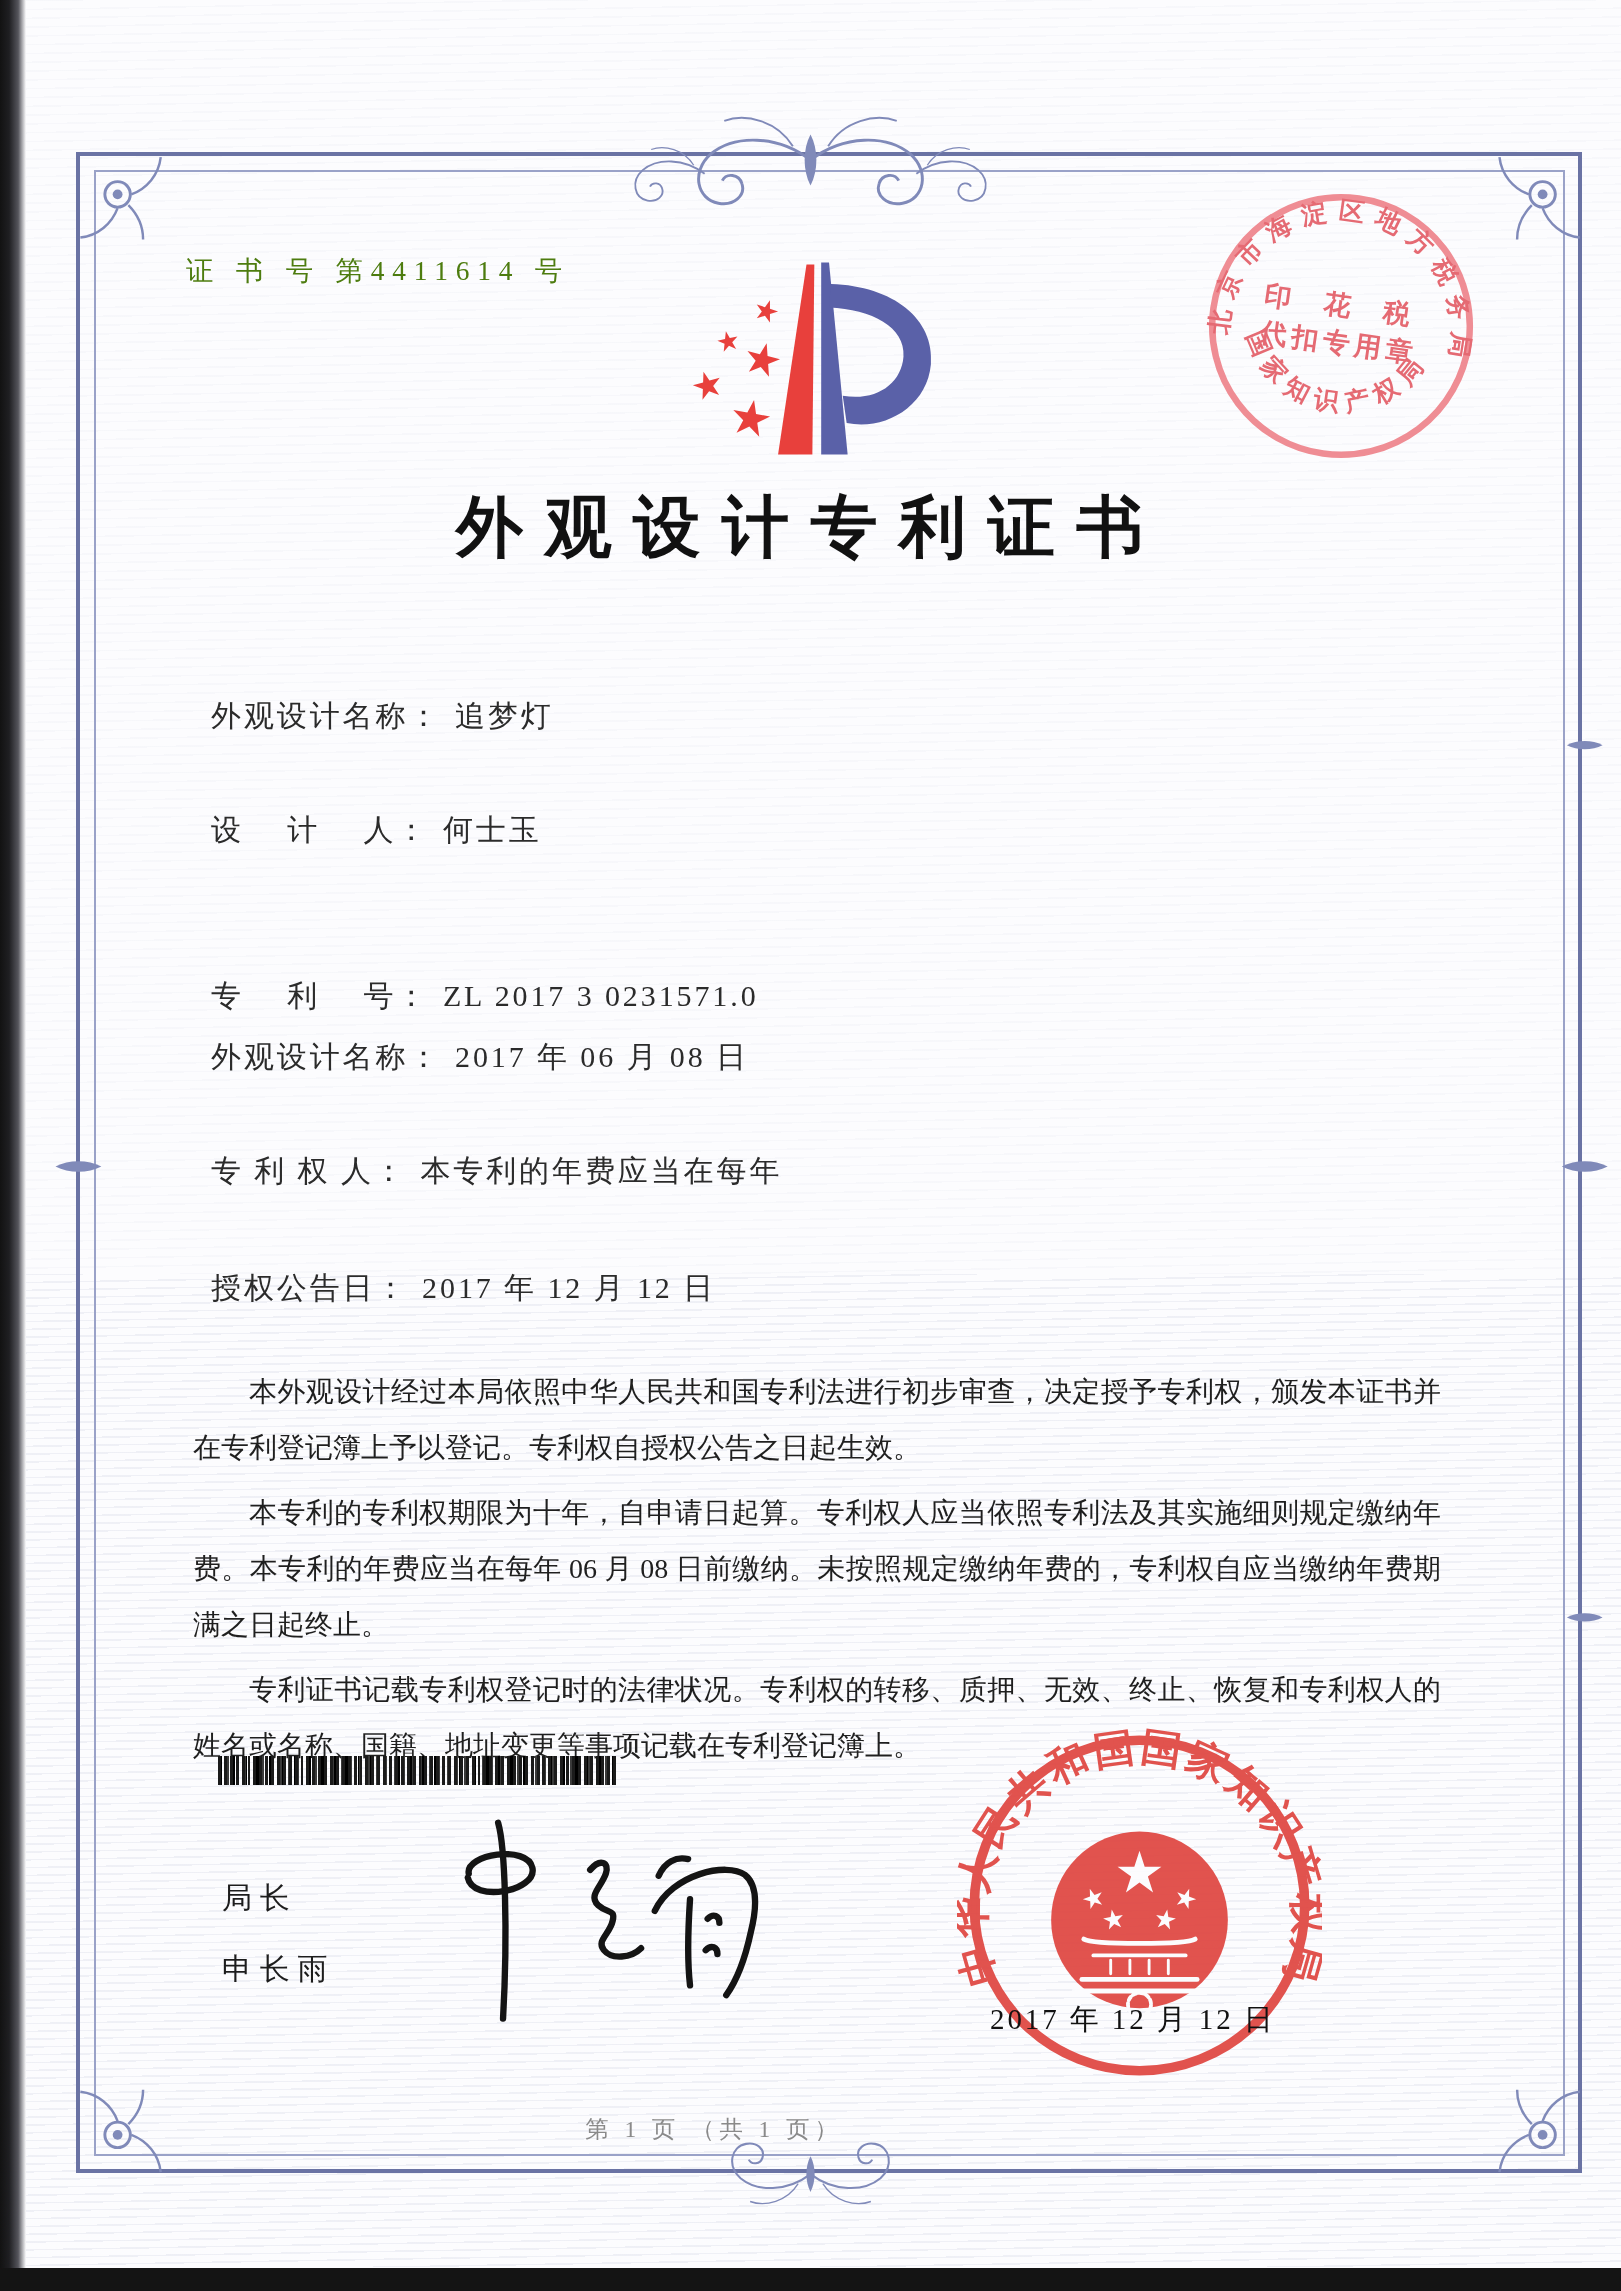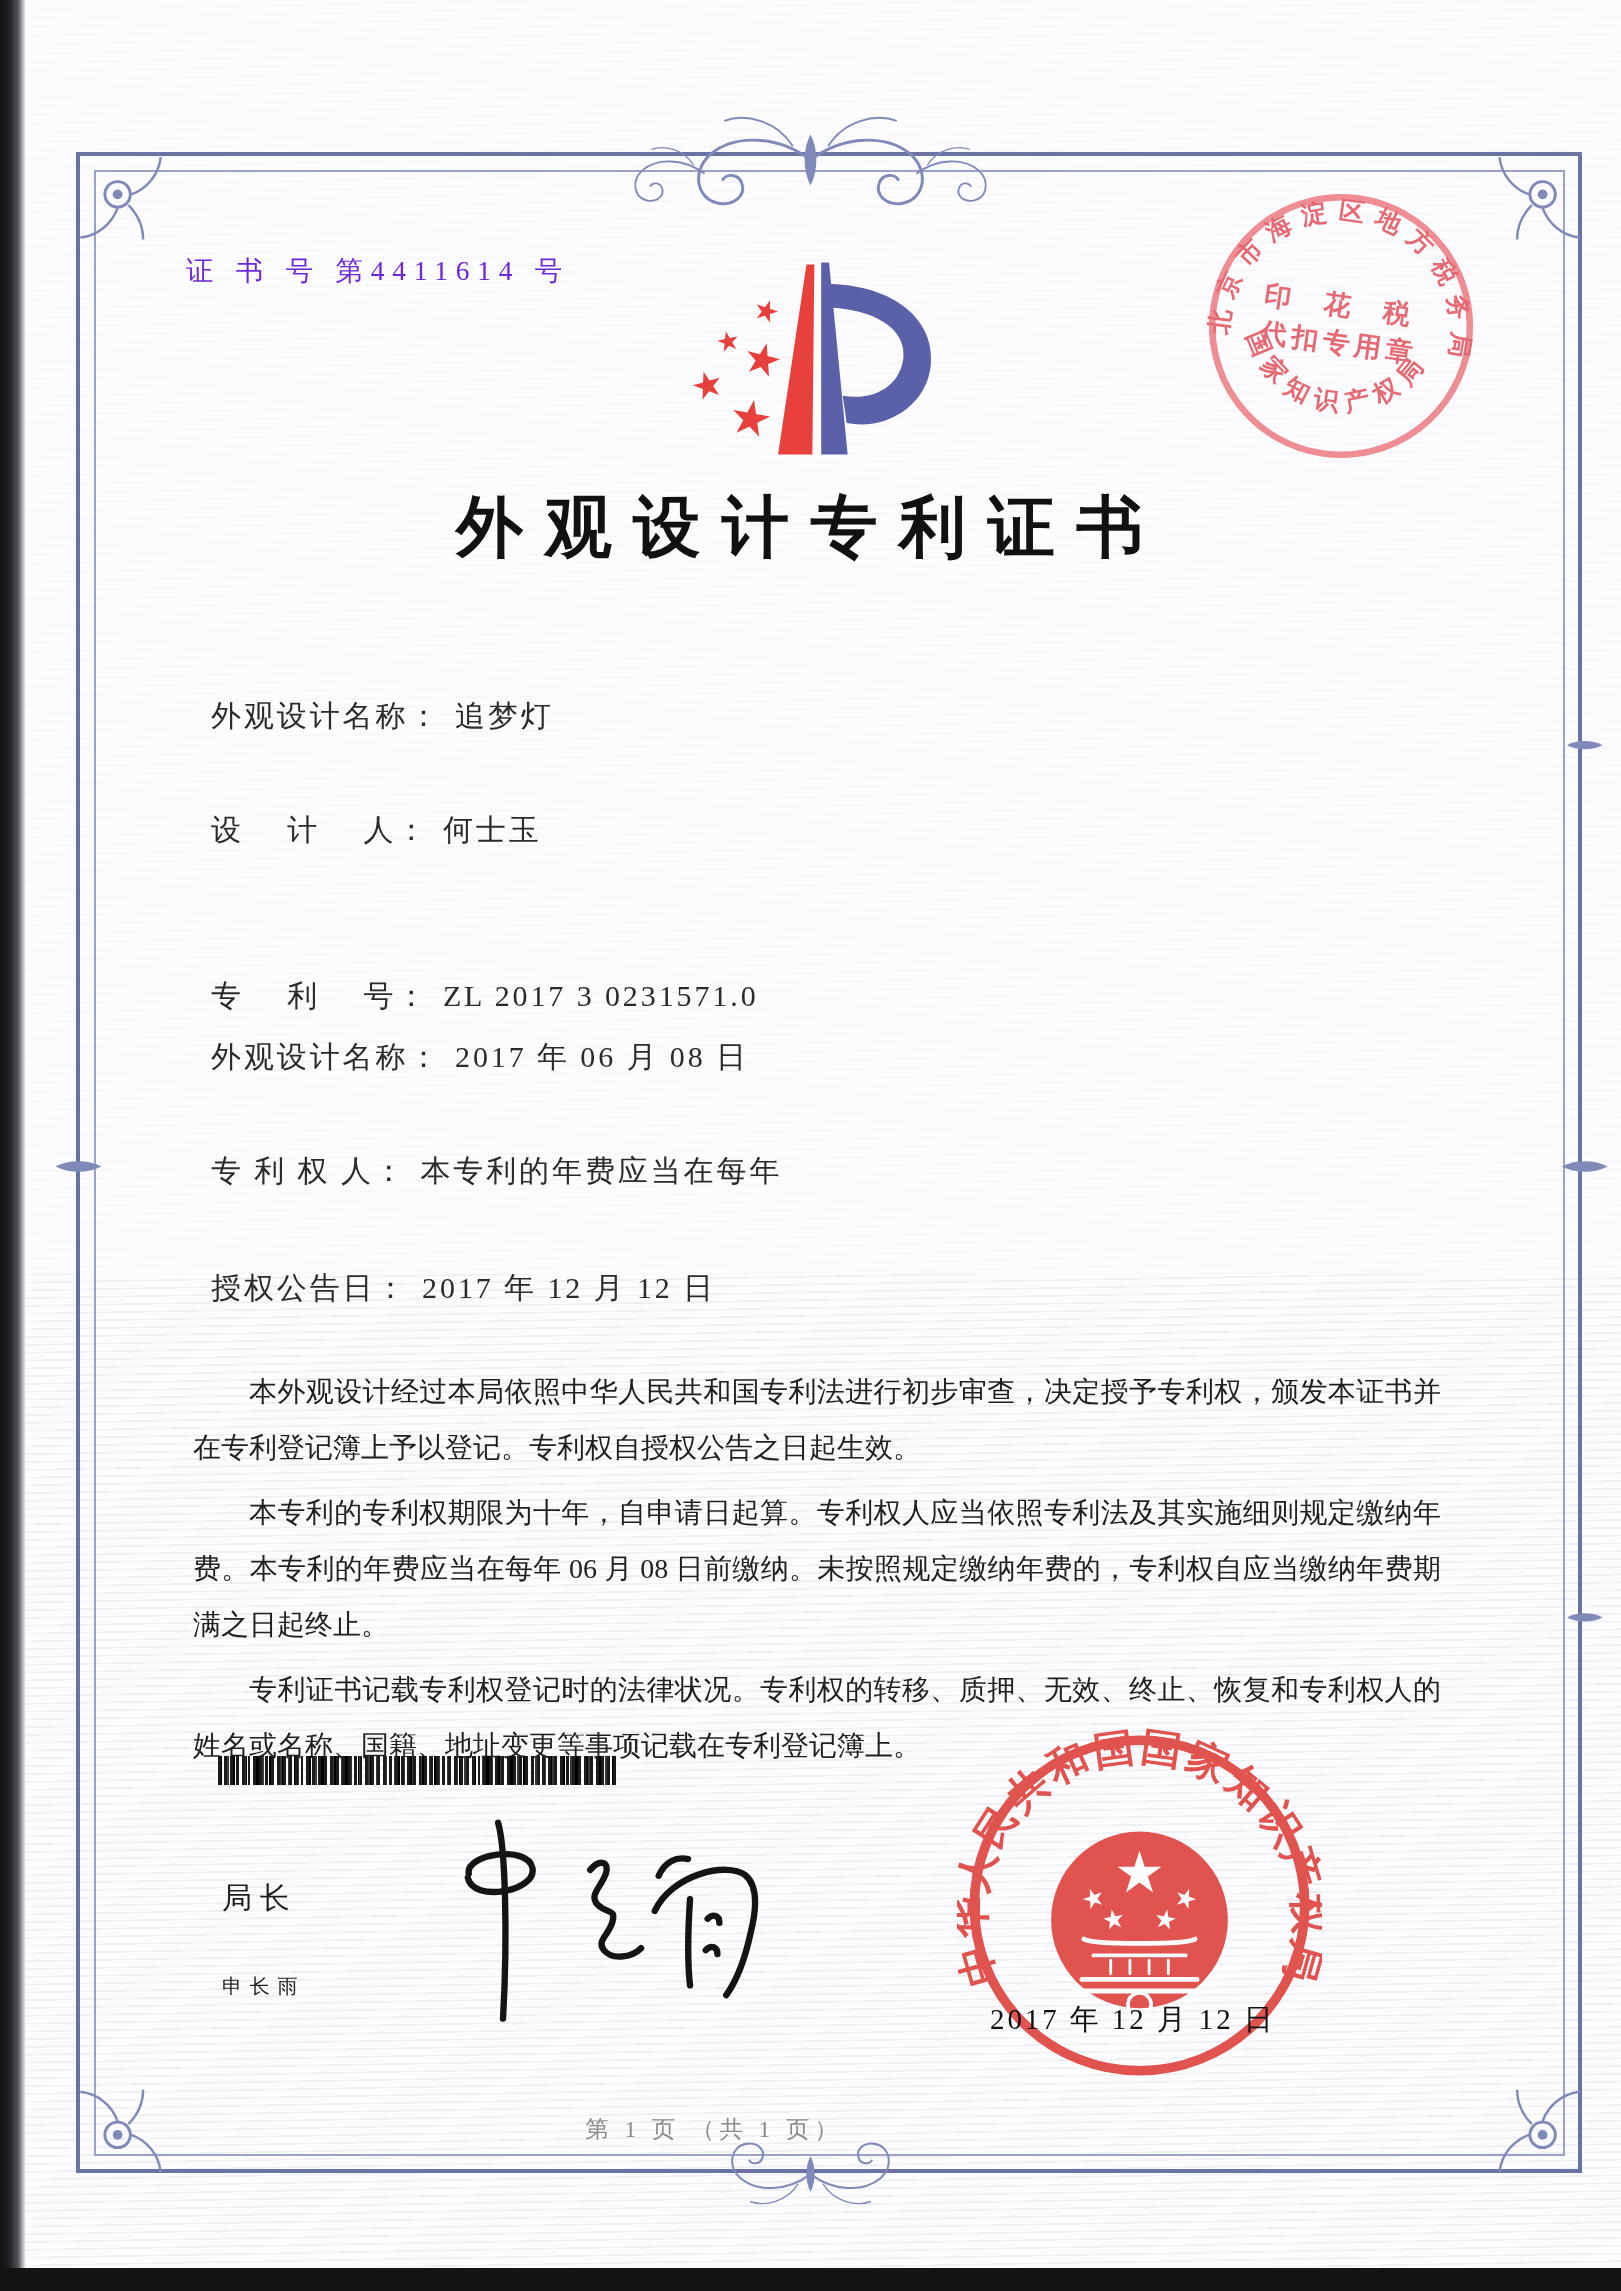--- a/index.html
+++ b/index.html
@@ -19,36 +19,36 @@
   .texture-top { position:absolute; left:25.5px; top:0; width:1596px; height:1274px;
     background:repeating-linear-gradient(179deg, rgba(150,158,190,0.05) 0 1.5px, rgba(255,255,255,0) 1.5px 8.8px);
     z-index:1; pointer-events:none; }
   
   .frame-outer { position:absolute; left:76px; top:152px; width:1506px; height:2021px;
     border:4.9px solid #6a73a4; box-sizing:border-box; z-index:2; }
   .frame-inner { position:absolute; left:94px; top:170px; width:1471px; height:1986px;
     border:2px solid #9aa2c8; box-sizing:border-box; z-index:2; }
   .ornaments { position:absolute; left:0; top:0; z-index:3; pointer-events:none; }
   
-  .cert-no { position:absolute; left:186px; top:253px; font-size:27.4px; letter-spacing:7.8px; color:#6d28d9; z-index:5; }
+  .cert-no { position:absolute; left:186px; top:253px; font-size:27.4px; letter-spacing:7.8px; color:#4d7c0f; z-index:5; }
   .logo { position:absolute; left:637px; top:227px; width:338px; height:257px; z-index:5; }
   .title { position:absolute; left:0; top:482px; width:1621px; text-align:center;
     font-size:67px; font-weight:bold; letter-spacing:21.6px; color:#111; z-index:5; }
   .field { position:absolute; left:211px; height:45px; font-size:30px; letter-spacing:2.9px; color:#2b2b2b; z-index:5; white-space:nowrap; }
   .field .val { margin-left:13.7px; }
   .body-text { position:absolute; left:184px; top:1355px; width:1266px; font-size:28px;
     line-height:56px; text-align:justify; color:#1f1f1f; z-index:5; }
   .body-text p { margin:9px; text-indent:2em; }
   .barcode { position:absolute; left:218px; top:1756px; width:400px; height:29px; z-index:5;
     background:
       repeating-linear-gradient(90deg,#1b1b1b 0 2.9px,rgba(0,0,0,0) 2.9px 5.9px),
       repeating-linear-gradient(90deg,#3a3a3a 0 2px,rgba(0,0,0,0) 2px 8.8px),
       repeating-linear-gradient(90deg,#000 0 3.9px,rgba(0,0,0,0) 3.9px 12.7px); }
   .director-title { position:absolute; left:222px; top:1878px; font-size:30px; letter-spacing:7.8px; color:#1d1d1d; z-index:5; }
-  .director-name  { position:absolute; left:222px; top:1949px; font-size:20px; letter-spacing:7.8px; color:#1d1d1d; z-index:5;margin-top:24px; }
+  .director-name  { position:absolute; left:222px; top:1949px; font-size:30px; letter-spacing:7.8px; color:#1d1d1d; z-index:5; }
   .signature { position:absolute; left:412px; top:1813px; width:372px; height:240px; z-index:6; }
   .seal { position:absolute; left:957px; top:1723px; width:365px; height:365px; z-index:6; opacity:0.92; }
   .seal-date { position:absolute; left:990px; top:2000px; font-size:29px; letter-spacing:2.9px; color:#111; z-index:7; white-space:nowrap; }
   .tax-stamp { position:absolute; left:1201px; top:186px; width:280px; height:280px; z-index:5;
     transform:rotate(8deg); opacity:0.88; }
   .page-footer { position:absolute; left:0; top:2113px; width:1428px; text-align:center;
     font-size:23.5px; letter-spacing:4.9px; color:#8a8a8a; z-index:5; }
 </style>
 </head>
 <body>

